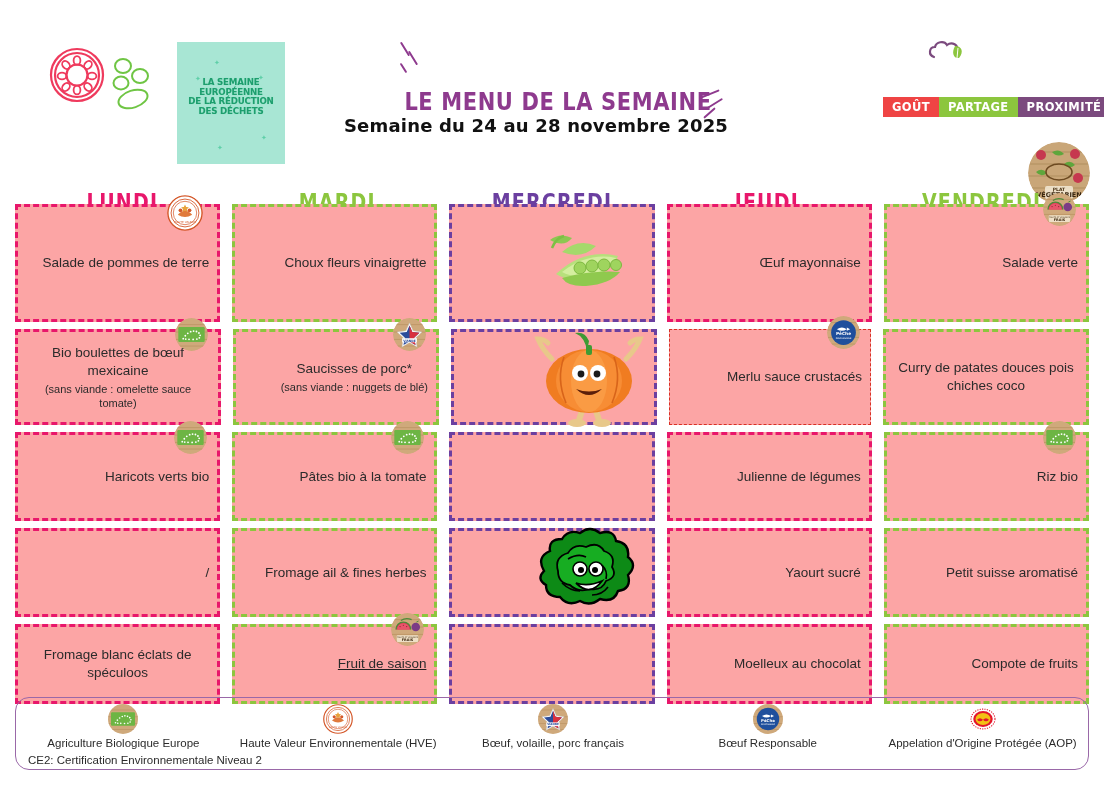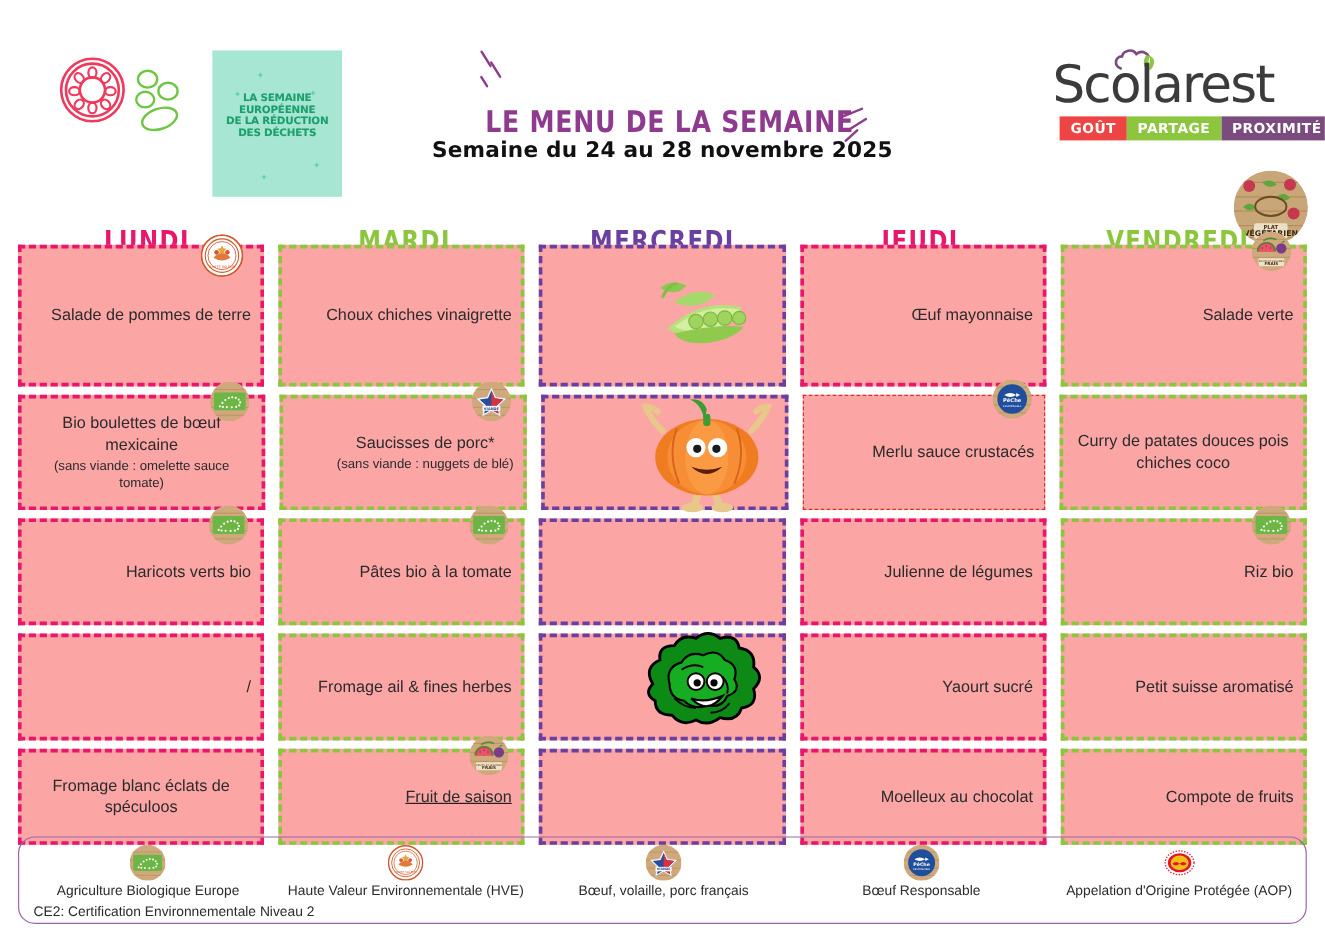--- a/index.html
+++ b/index.html
@@ -44,21 +44,21 @@
     letter-spacing:0.6px;
     color:#8e3a8e;
     text-align:center;
     transform:scaleY(1.18);
     transform-origin:center;
     white-space:nowrap;
   }
   .dash{position:absolute;background:#8e3a8e;height:2px;border-radius:1px;}
 
   .subtitle{
-    position:absolute;left:288px;top:115px;width:528px;
+    position:absolute;left:272px;top:115px;width:528px;
     text-align:center;
     font-family:"DejaVu Sans", sans-serif;
     font-weight:bold;
     font-size:18px;
     color:#111111;
     letter-spacing:0.2px;
   }
 
   
   #logo{position:absolute;left:877px;top:40px;width:190px;height:78px;}
@@ -216,21 +216,20 @@
   <div class="dash" style="left:702px;top:112px;width:15px;transform:rotate(-42deg);"></div>
 
   <div class="subtitle">Semaine du 24 au 28 novembre 2025</div>
 
   <div id="logo">
     <svg class="logo-leaf" viewBox="0 0 40 24">
       <path d="M6 17 C0 15 1 7 7 7 C8 2 16 0 19 5 C24 1 31 5 29 11" fill="none" stroke="#7b4a7e" stroke-width="2.2" stroke-linecap="round"></path>
       <path d="M27 6 C34 6 36 12 31 18 C26 19 23 13 27 6 Z" fill="#8cc63e"></path>
       <path d="M30 8 L29 18" stroke="#ffffff" stroke-width="1" fill="none"></path>
     </svg>
-    <div class="logo-word">Scolarest</div>
     <div class="logo-tags">
       <div class="tag goutt">GOÛT</div>
       <div class="tag partage">PARTAGE</div>
       <div class="tag proximite">PROXIMITÉ</div>
     </div>
   </div>
 
   <div class="badge-veg">
     <svg viewBox="0 0 62 62" width="62" height="62">
       <defs>
@@ -280,21 +279,21 @@
             <circle cx="20" cy="20" r="13" fill="none" stroke="#d4582a" stroke-width="0.8"></circle>
             <path d="M12 22 q8 -9 16 0 q-8 5 -16 0z" fill="#e07a3c"></path>
             <circle cx="15" cy="17" r="2.1" fill="#d4582a"></circle>
             <circle cx="20" cy="15.4" r="2.1" fill="#d4582a"></circle>
             <circle cx="25" cy="17" r="2.1" fill="#d4582a"></circle>
             <path d="M20 10.5 l1.3 2.7 3 .4 -2.2 2.1 .5 3 -2.6 -1.4 -2.6 1.4 .5 -3 -2.2 -2.1 3 -.4z" fill="#e8a33c"></path>
             <text x="20" y="31.5" font-family="DejaVu Sans, sans-serif" font-size="3.2" fill="#d4582a" text-anchor="middle">HAUTE VALEUR</text>
           </svg></div>
       </div>
       <div class="cell" style="border: 3px dashed rgb(140, 198, 62);">
-        <div class="txt">Choux chiches vinaigrette</div>
+        <div class="txt">Choux fleurs vinaigrette</div>
       </div>
       <div class="cell" style="border: 3px dashed rgb(107, 63, 160);">
         <div class="cell-img"><svg width="120" height="78" viewBox="0 0 120 78">
             <path d="M18 18 q10 -8 22 -2 q-8 10 -22 2z" fill="#8cc751"></path>
             <path d="M30 30 q16 -14 34 -6 q-14 14 -34 6z" fill="#a5d96b"></path>
             <path d="M20 26 q4 -10 12 -12" fill="none" stroke="#7cc044" stroke-width="2.5"></path>
             <path d="M24 52 q28 -26 62 -18 q-6 16 -30 22 q-20 4 -32 -4z" fill="#b7e07c"></path>
             <path d="M30 50 q26 -20 54 -14 q-6 12 -26 17 q-18 3 -28 -3z" fill="#d4ee9f"></path>
             <g fill="#9fd45e" stroke="#7cb83f" stroke-width="1">
               <circle cx="48" cy="46" r="6"></circle>

